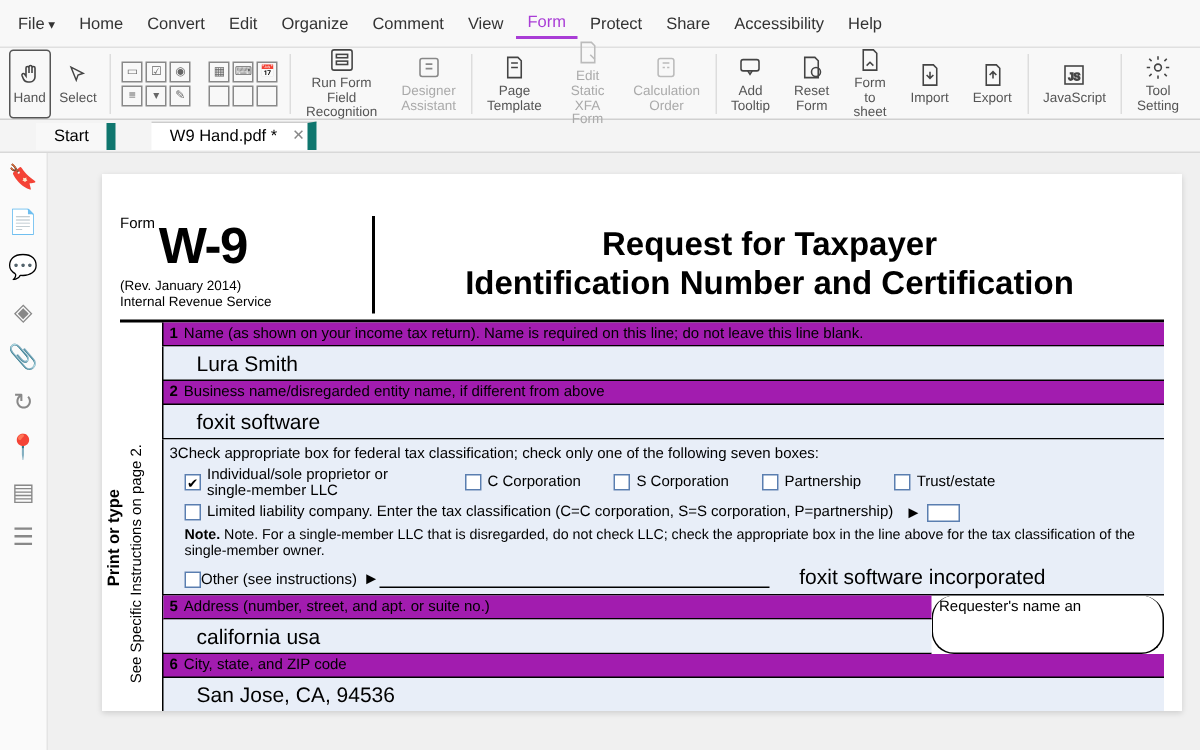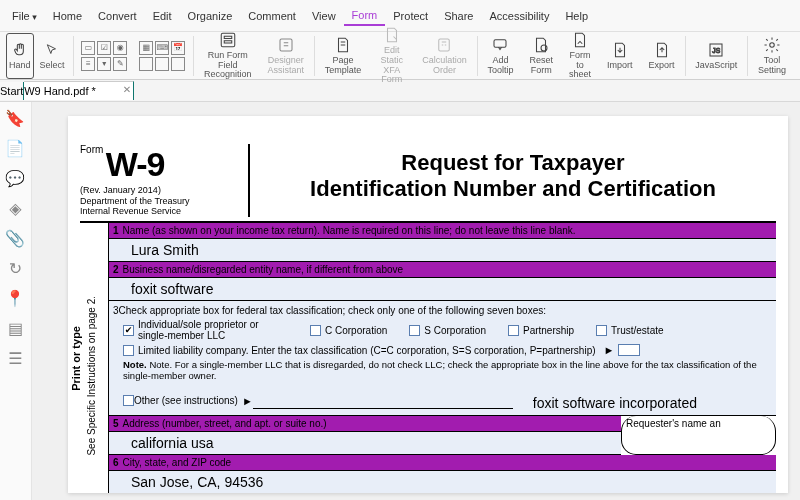--- a/index.html
+++ b/index.html
@@ -15,21 +15,21 @@
 .ribbon-group.large { padding: 2px 8px; }
 .ribbon-sep { width: 1px; height: 40px; background: #ddd; margin: 0 2px; }
 .ribbon-icon { width: 18px; height: 18px; display: flex; align-items: center; justify-content: center; }
 .ribbon-label { font-size: 9px; color: #555; margin-top: 2px; text-align: center; line-height: 1.1; }
 .ribbon-label.disabled { color: #aaa; }
 .mini-grid { display: grid; grid-template-columns: repeat(3, 14px); grid-template-rows: repeat(2, 14px); gap: 2px; }
 .mini-grid .cell { width: 14px; height: 14px; border: 1px solid #888; display:flex; align-items:center; justify-content:center; font-size:8px; color:#666;}
 .hand-btn { border: 1.5px solid #555; border-radius: 3px; padding: 2px; }
 
 .tabbar { display: flex; align-items: center; height: 22px; background: #f4f4f4; border-bottom: 1px solid #d8d8d8; font-size: 11px; }
-.tabbar .tab { padding: 3px 0; border-right: 1px solid #0f766e; background: #f8f8f8; position: relative; }
+.tabbar .tab { padding: 3px 12px; border-right: 6px solid #0f766e; background: #f8f8f8; position: relative; margin-left: 24px; }
 .tabbar .tab.active { background: #fff; border-top: 1px solid #ccc; }
 .tabbar .close { position: absolute; right: 2px; top: 2px; font-size: 10px; color: #888; }
 
 .workspace { display: flex; height: calc(500px - 22px - 48px - 22px); }
 .sidebar { width: 32px; background: #fafafa; border-right: 1px solid #e4e4e4; display: flex; flex-direction: column; align-items: center; padding-top: 8px; gap: 14px; }
 .sidebar .side-icon { width: 16px; height: 16px; color: #888; display:flex; align-items:center; justify-content:center; }
 
 .doc-area { flex: 1; background: #f0f0f0; padding: 14px 0 0 36px; overflow: hidden; }
 .page { background: #fff; width: 720px; box-shadow: 0 1px 4px rgba(0,0,0,0.15); padding: 28px 12px 0 12px; position: relative; }
 
@@ -45,21 +45,21 @@
 .form-body { margin-left: 28px; }
 .row { border-left: 1px solid #000; border-bottom: 1px solid #000; padding: 2px 4px; font-size: 10px; }
 .row.lbl { background: #a21caf; }
 .row.val { background: #e8eef8; font-size: 14px; font-family: Arial; padding: 3px 22px; }
 .row .num { font-weight: bold; margin-right: 4px; }
 .section3 { border-left: 1px solid #000; border-bottom: 1px solid #000; padding: 4px 4px; font-size: 10px; background: #e8eef8; }
 .chkrow { display: flex; align-items: center; gap: 4px; margin: 3px 0 3px 10px; flex-wrap: wrap; }
 .chk { width: 11px; height: 11px; border: 1.5px solid #5a7eb0; background: #fff; display: inline-flex; align-items: center; justify-content: center; font-size: 9px; color: #000; }
 .chklabel { font-size: 10px; margin-right: 18px; }
 .note { font-size: 9.5px; margin: 3px 0 3px 10px; }
-.other-row { display: flex; align-items: flex-start; margin: 14px 0 0 10px; }
+.other-row { display: flex; align-items: flex-end; margin: 3px 0 0 10px; }
 .other-fill { border-bottom: 1px solid #000; flex: 0 0 260px; height: 14px; }
 .other-text { font-size: 14px; margin-left: 20px; }
 .split-row { display: flex; }
 .split-row .left { flex: 1; border-left: 1px solid #000; border-bottom: 1px solid #000; }
 .split-row .right { width: 155px; border-left: 1px solid #000; border-bottom: 1px solid #000; border-right: 1px solid #000; padding: 2px 4px; font-size: 10px; border-radius: 15px; }
 .arrow { font-size: 11px; }
 .inline-box { width: 22px; height: 12px; border: 1.5px solid #5a7eb0; background: #fff; display: inline-block; vertical-align: middle; }
 </style>
 </head>
 <body>
@@ -262,21 +262,20 @@
 
   <div class="doc-area">
     <div class="page">
       <div class="vertical-label">Print or type</div>
       <div class="vertical-label2">See Specific Instructions on page 2.</div>
 
       <div class="form-head">
         <div class="form-head-left">
           <div><span class="formword">Form</span> <span class="w9">W-9</span></div>
           <div>(Rev. January 2014)</div>
-          <div>Department of the Treasury</div>
           <div>Internal Revenue Service</div>
         </div>
         <div class="form-head-right">
           <div>Request for Taxpayer</div>
           <div>Identification Number and Certification</div>
         </div>
       </div>
 
       <div class="form-body">
         <div class="row lbl"><span class="num">1</span><span>Name (as shown on your income tax return). Name is required on this line; do not leave this line blank.</span></div>

